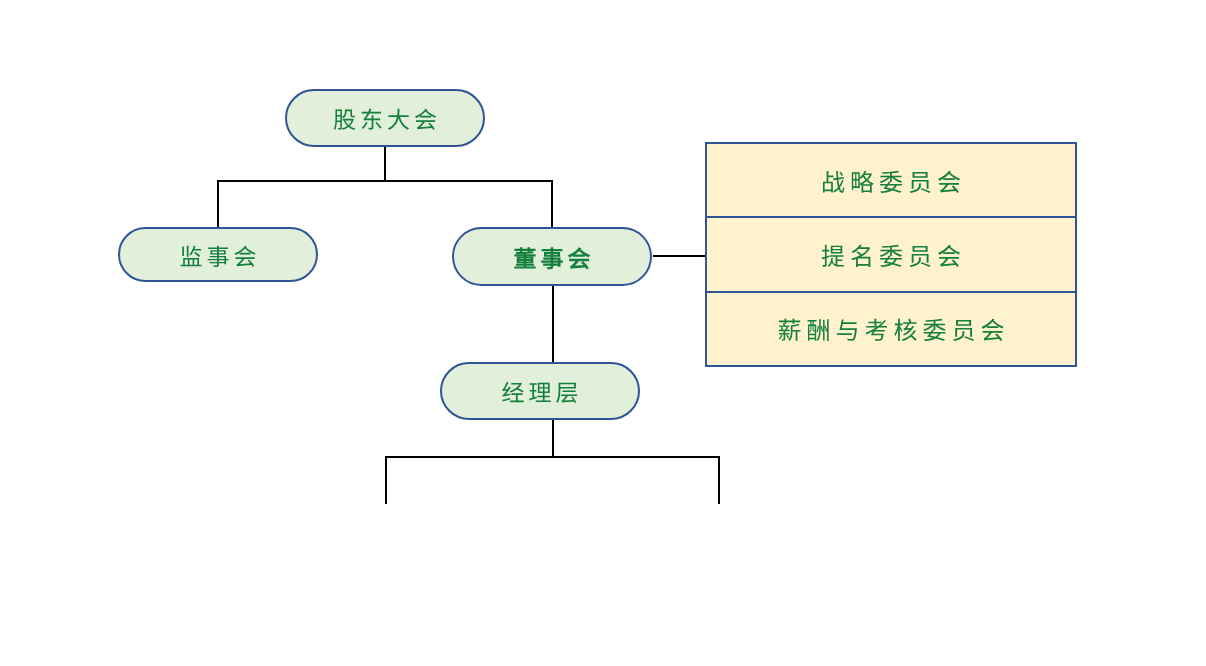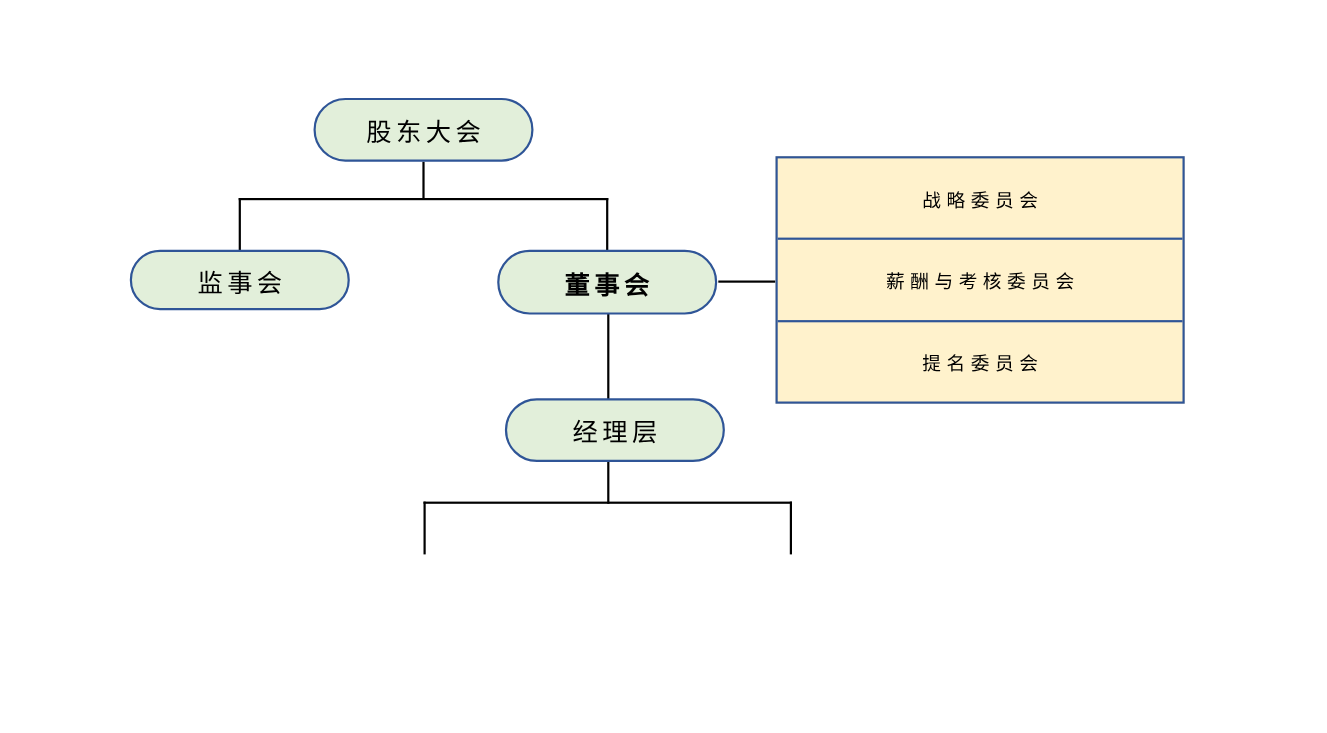--- a/index.html
+++ b/index.html
@@ -4,21 +4,21 @@
 <style>
   * { margin: 0; padding: 0; box-sizing: border-box; }
   html, body { background: #ffffff; }
   .canvas {
     position: relative;
     width: 1206px;
     height: 666px;
     background: #ffffff;
     overflow: hidden;
     font-family: "DejaVu Sans", sans-serif;
-    color: #000000;
+    color: #15803d;
   }
   
   .pill {
     position: absolute;
     background: #e2efda;
     border: 2px solid #2f5597;
     border-radius: 30px;
     display: flex;
     align-items: center;
     justify-content: center;
@@ -49,24 +49,24 @@
     display: flex;
     flex-direction: column;
     background: #fff2cc;
     border: 2px solid #2f5597;
   }
   .committee-row {
     flex: 1 1 0;
     display: flex;
     align-items: center;
     justify-content: center;
-    font-size: 17px;
+    font-size: 24px;
     letter-spacing: 5px;
     text-indent: 5px;
-    font-family: Liberation Sans, sans-serif;
+    font-family: Liberation Mono, monospace;
     border-top: 2px solid #2f5597;
   }
   .committee-row:first-child { border-top: none; }
   
   .line { position: absolute; background: #000000; }
   .line.v { width: 2px; }
   .line.h { height: 2px; }
 </style>
 </head>
 <body>
@@ -89,31 +89,31 @@
   </div>
 
   <div class="pill" style="left:118px; top:227px; width:200px; height:55px;">
     <span>监事会</span>
   </div>
 
   <div class="pill" style="left:452px; top:227px; width:200px; height:59px;font-weight:bold;">
     <span>董事会</span>
   </div>
 
-  <div class="pill" style="left:459px; top:362px; width:200px; height:58px;">
+  <div class="pill" style="left:440px; top:362px; width:200px; height:58px;">
     <span>经理层</span>
   </div>
 
   <div class="committees">
     <div class="committee-row">
       <span>战略委员会</span>
     </div>
     <div class="committee-row">
-      <span>薪酬与考核委员会</span>
+      <span>提名委员会</span>
     </div>
     <div class="committee-row">
-      <span>提名委员会</span>
+      <span>薪酬与考核委员会</span>
     </div>
   </div>
 
 
 
 </div>
 
 </body></html>

